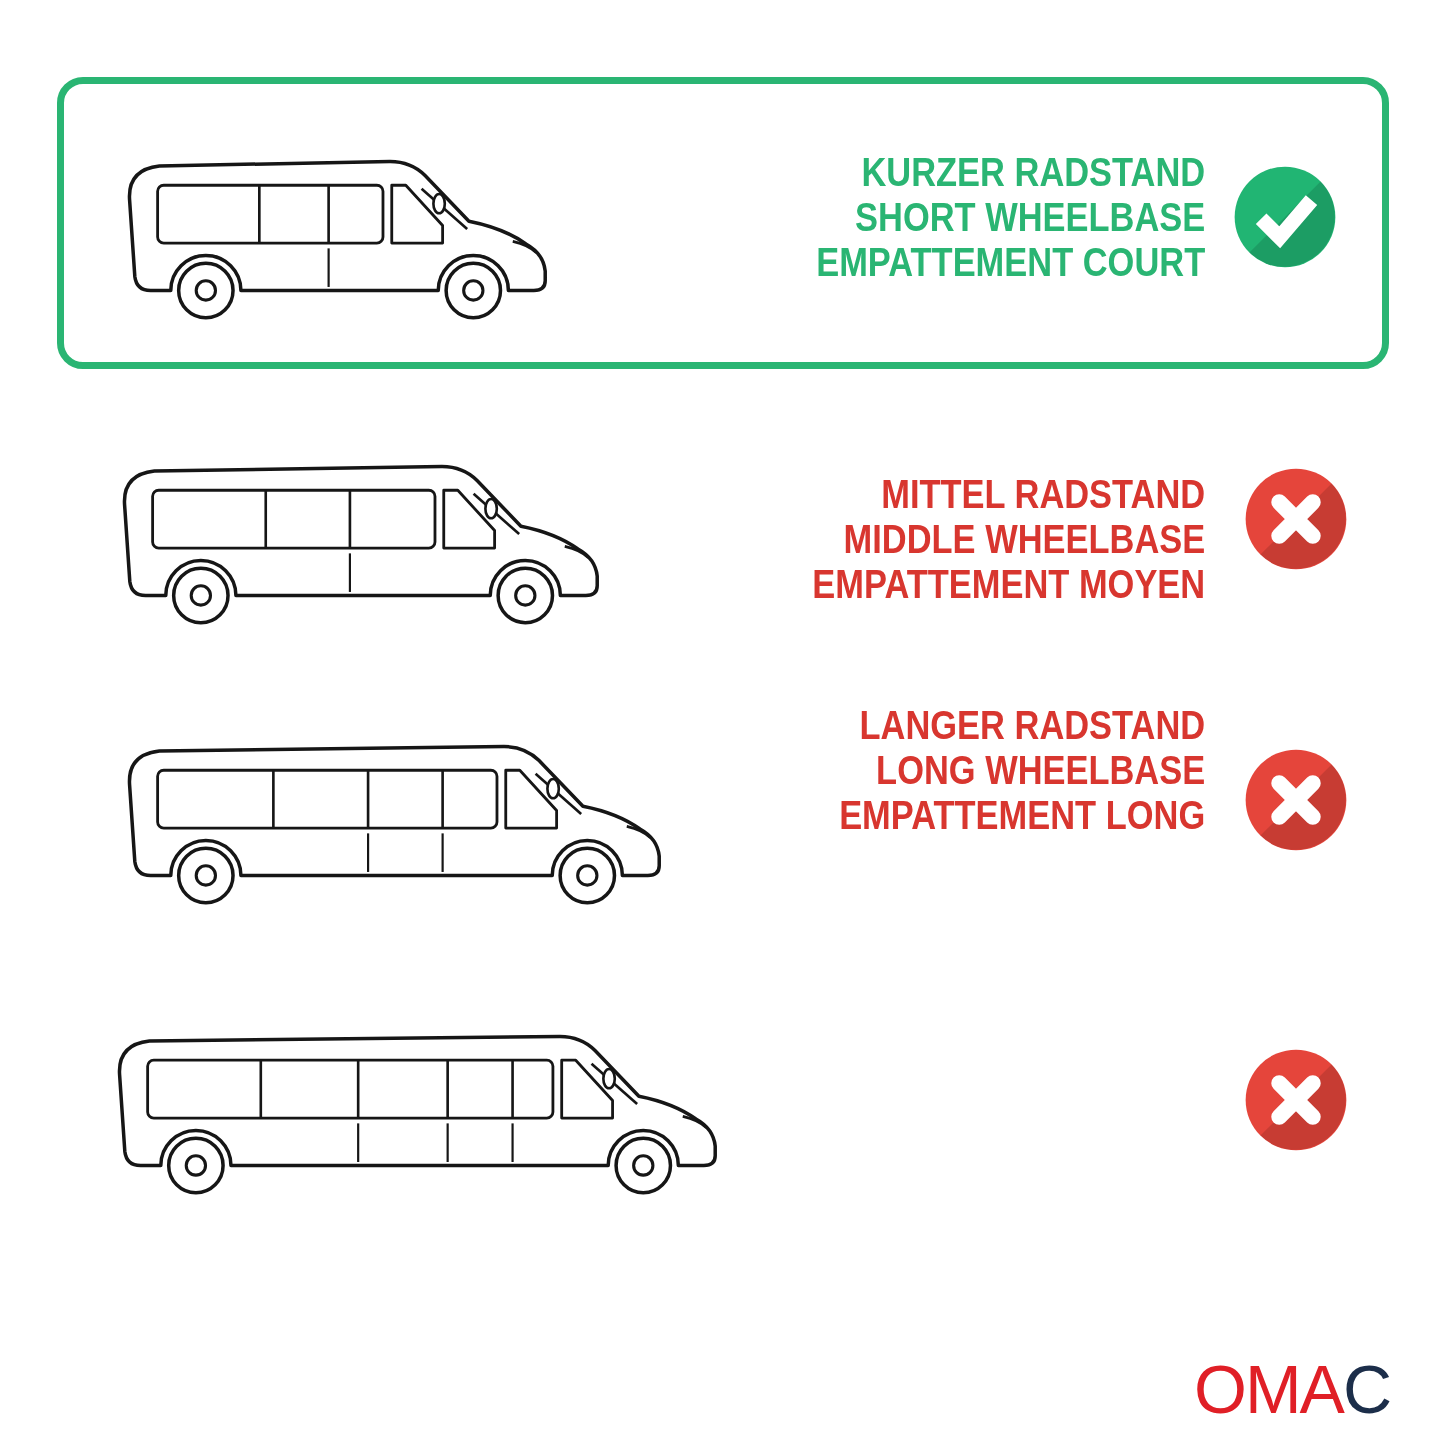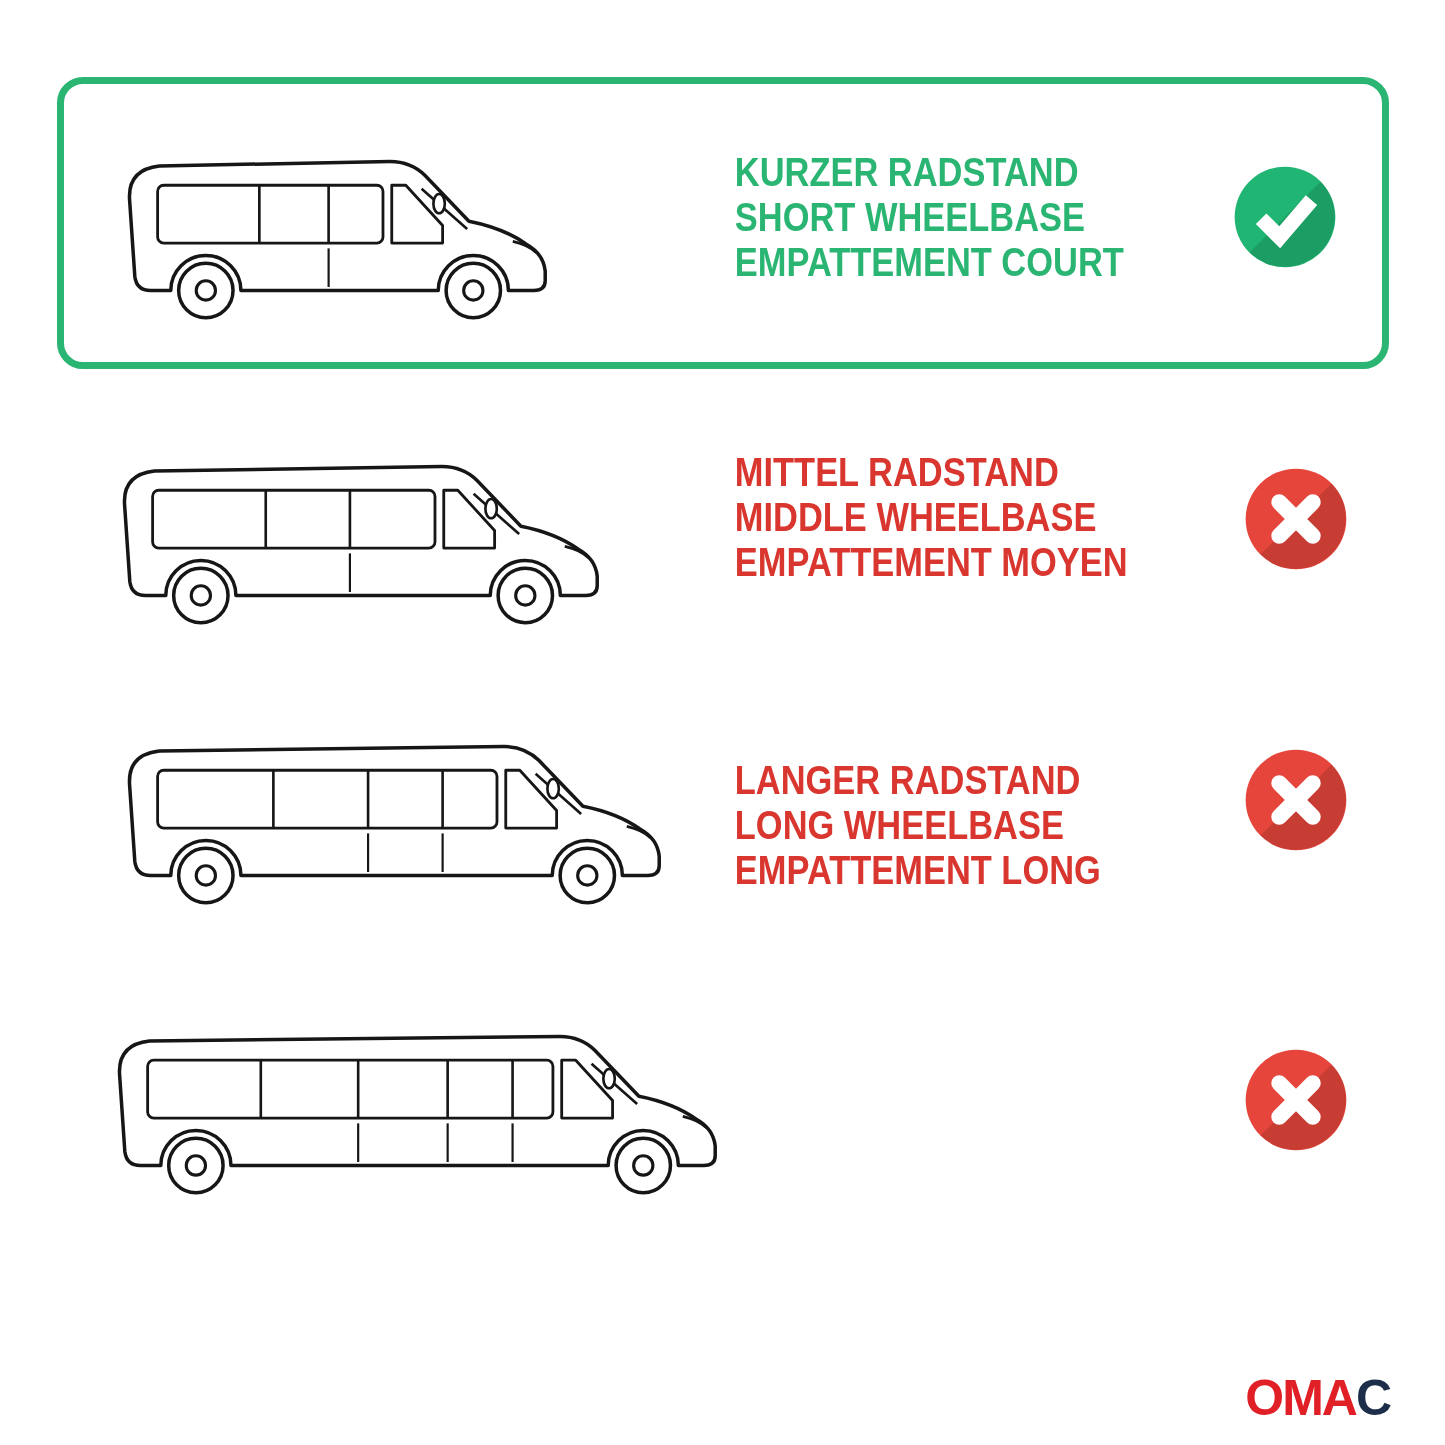--- a/index.html
+++ b/index.html
@@ -21,35 +21,35 @@
   .stage{position:absolute;inset:0;width:1445px;height:1445px}
   .green-frame{
     position:absolute;left:57px;top:77px;width:1332px;height:292px;
     border:7px solid var(--green,#2ab573);
     border-radius:26px;
     background:#fff;
   }
   .van{position:absolute;line-height:0}
   .textblock{
     position:absolute;left:690px;width:560px;
-    text-align:left;font-weight:bold;
+    text-align:right;font-weight:bold;
   }
   .textblock .line{
     display:block;
     font-size:41px;line-height:45px;
     white-space:nowrap;
     transform:scaleX(0.84);
     transform-origin:50% 50%;
   }
   .green-text .line{color:var(--green,#2ab573)}
   .red-text .line{color:var(--red,#d8362f)}
   .status{position:absolute;width:106px;height:106px;line-height:0}
   .logo{
     position:absolute;right:55px;bottom:22px;
-    font-size:50px;font-weight:700;letter-spacing:-2px;
+    font-size:68px;font-weight:400;letter-spacing:-2px;
     line-height:1;
   }
   .logo-red{color:var(--logo_red,#e01f26)}
   .logo-navy{color:var(--logo_navy,#1c2e4a)}
 </style>
 </head>
 <body>
 
 <div class="stage">
 
@@ -94,21 +94,21 @@
         <path d="M392 80 L408 80 L450 126 L450 146 L392 146 Z" fill="none" stroke="#161616" stroke-width="3.2" stroke-linejoin="round"></path>
         <line x1="426" y1="84" x2="478" y2="130" stroke="#161616" stroke-width="3"></line>
         <ellipse cx="446" cy="101" rx="6.5" ry="11" fill="#fff" stroke="#161616" stroke-width="3"></ellipse>
         <path d="M530 144 Q548 148 557 157" fill="none" stroke="#161616" stroke-width="3"></path>
         <circle cx="115" cy="200" r="31" fill="#fff" stroke="#161616" stroke-width="4"></circle>
         <circle cx="115" cy="200" r="11" fill="#fff" stroke="#161616" stroke-width="3.5"></circle>
         <circle cx="485" cy="200" r="31" fill="#fff" stroke="#161616" stroke-width="4"></circle>
         <circle cx="485" cy="200" r="11" fill="#fff" stroke="#161616" stroke-width="3.5"></circle>
       </svg></div>
 
-  <div class="textblock red-text" style="top:450px">
+  <div class="textblock red-text" style="top:472px">
     <span class="line">MITTEL RADSTAND</span>
     <span class="line">MIDDLE WHEELBASE</span>
     <span class="line">EMPATTEMENT MOYEN</span>
   </div>
 
   <div class="status" style="left:1243px;top:466px">
     <svg viewBox="0 0 120 120" width="106" height="106">
       <circle cx="60" cy="60" r="57" fill="var(--icon_red,#e5453b)"></circle>
       <path d="M19.7 100.3 A57 57 0 0 0 100.3 19.7 Z" fill="rgba(0,0,0,0.13)"></path>
       <path d="M41 41 L79 79 M79 41 L41 79" stroke="#ffffff" stroke-width="18" stroke-linecap="round"></path>
@@ -126,21 +126,21 @@
         <path d="M457 80 L473 80 L515 126 L515 146 L457 146 Z" fill="none" stroke="#161616" stroke-width="3.2" stroke-linejoin="round"></path>
         <line x1="491" y1="84" x2="543" y2="130" stroke="#161616" stroke-width="3"></line>
         <ellipse cx="511" cy="101" rx="6.5" ry="11" fill="#fff" stroke="#161616" stroke-width="3"></ellipse>
         <path d="M595 144 Q613 148 622 157" fill="none" stroke="#161616" stroke-width="3"></path>
         <circle cx="115" cy="200" r="31" fill="#fff" stroke="#161616" stroke-width="4"></circle>
         <circle cx="115" cy="200" r="11" fill="#fff" stroke="#161616" stroke-width="3.5"></circle>
         <circle cx="550" cy="200" r="31" fill="#fff" stroke="#161616" stroke-width="4"></circle>
         <circle cx="550" cy="200" r="11" fill="#fff" stroke="#161616" stroke-width="3.5"></circle>
       </svg></div>
 
-  <div class="textblock red-text" style="top:758px">
+  <div class="textblock red-text" style="top:703px">
     <span class="line">LANGER RADSTAND</span>
     <span class="line">LONG WHEELBASE</span>
     <span class="line">EMPATTEMENT LONG</span>
   </div>
 
   <div class="status" style="left:1243px;top:747px">
     <svg viewBox="0 0 120 120" width="106" height="106">
       <circle cx="60" cy="60" r="57" fill="var(--icon_red,#e5453b)"></circle>
       <path d="M19.7 100.3 A57 57 0 0 0 100.3 19.7 Z" fill="rgba(0,0,0,0.13)"></path>
       <path d="M41 41 L79 79 M79 41 L41 79" stroke="#ffffff" stroke-width="18" stroke-linecap="round"></path>

